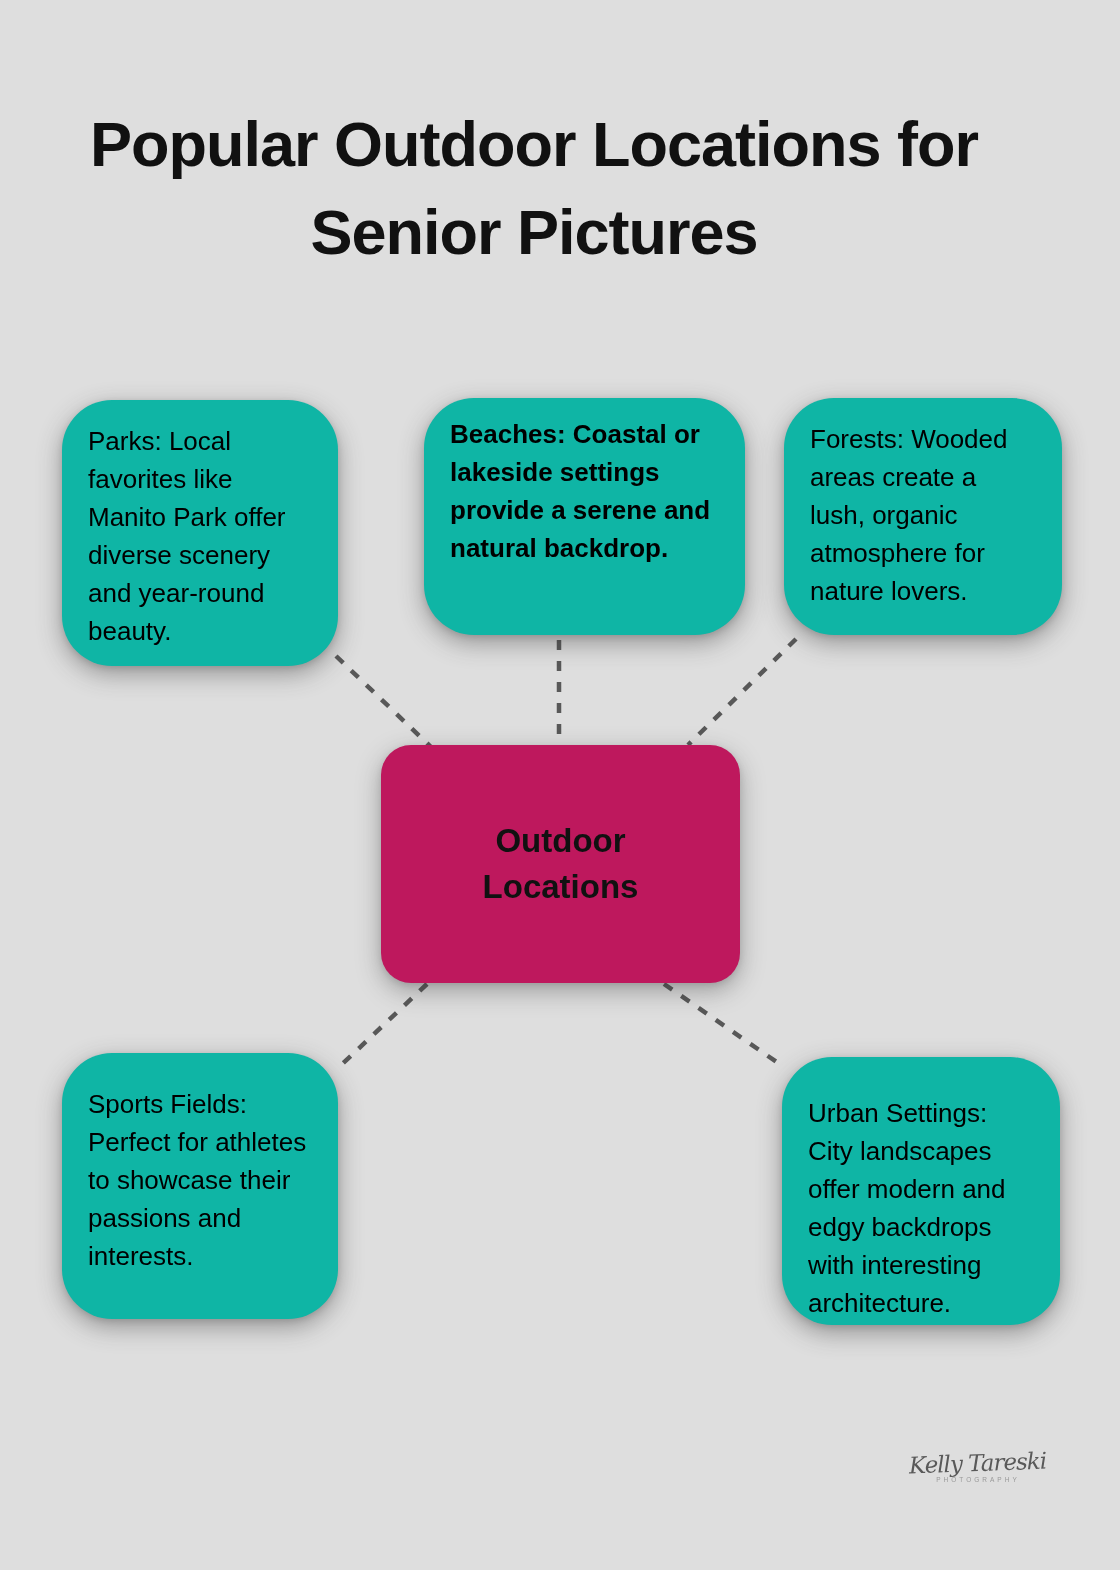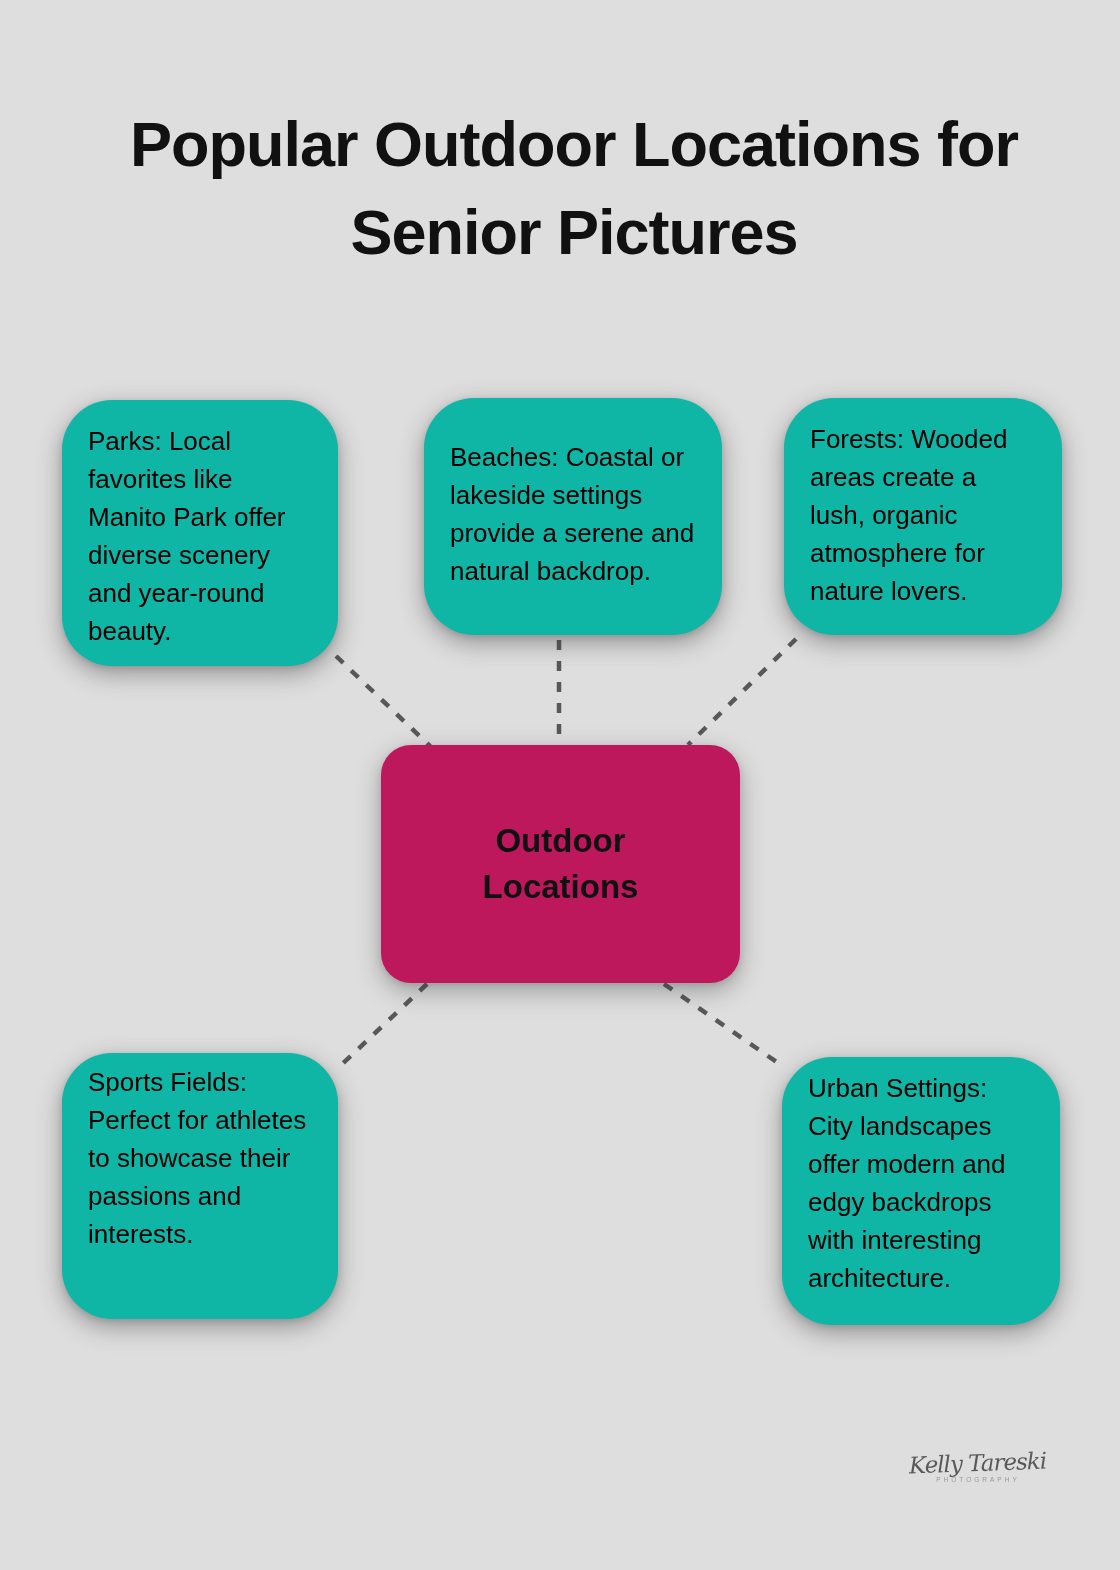--- a/index.html
+++ b/index.html
@@ -18,21 +18,20 @@
     left: 0;
     top: 100px;
     width: 1068px;
     padding: 0 55px;
     text-align: center;
     font-size: 63px;
     font-weight: 700;
     letter-spacing: -1px;
     line-height: 88px;
     color: #111111;
-    margin-left: 40px;
   }
 
   .connectors {
     position: absolute;
     left: 0;
     top: 0;
     width: 1120px;
     height: 1570px;
     z-index: 1;
   }
@@ -43,24 +42,24 @@
     background: #0fb5a5;
     border-radius: 50px;
     box-shadow: 0 8px 24px rgba(60,60,60,0.45), 0 2px 6px rgba(0,0,0,0.12);
     color: #000000;
     font-size: 26px;
     line-height: 38px;
     padding: 22px 26px;
   }
 
   .node-parks   { left: 62px;  top: 400px; width: 276px; height: 266px; }
-  .node-beaches { left: 424px; top: 398px; width: 298px; height: 237px; padding-top: 40px; }
+  .node-beaches { left: 424px; top: 398px; width: 321px; height: 237px; padding-top: 17px; font-weight: bold; }
   .node-forests { left: 784px; top: 398px; width: 278px; height: 237px; }
-  .node-sports  { left: 62px;  top: 1053px; width: 276px; height: 266px; padding-top: 10px; }
-  .node-urban   { left: 782px; top: 1057px; width: 278px; height: 268px; padding-top: 12px; }
+  .node-sports  { left: 62px;  top: 1053px; width: 276px; height: 266px; padding-top: 32px; }
+  .node-urban   { left: 782px; top: 1057px; width: 278px; height: 268px; padding-top: 37px; }
 
   .center-node {
     position: absolute;
     z-index: 2;
     left: 381px;
     top: 745px;
     width: 359px;
     height: 238px;
     background: #be185d;
     border-radius: 30px;

